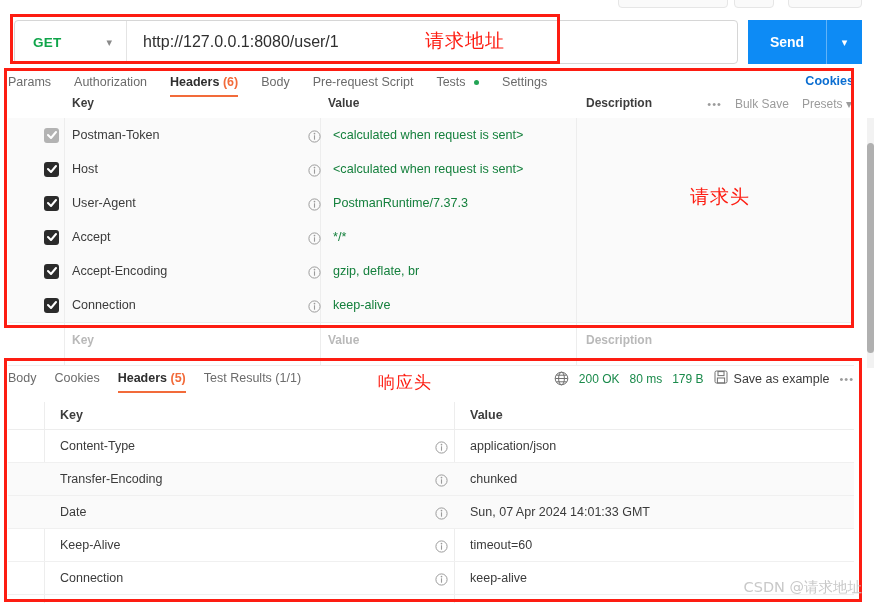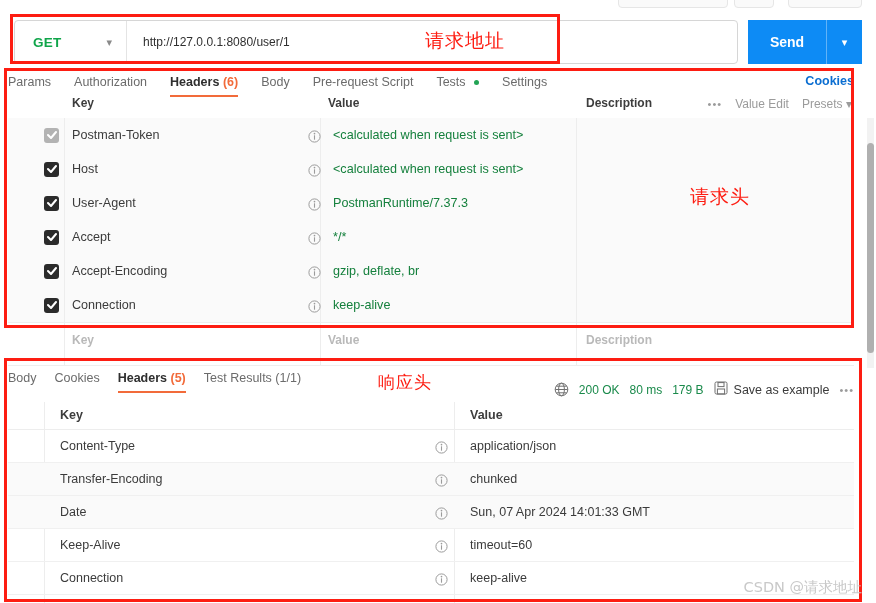--- a/index.html
+++ b/index.html
@@ -29,21 +29,21 @@
     height: 44px;
   }
   .method-box {
     width: 112px; display: flex; align-items: center; justify-content: space-between;
     padding: 0 14px 0 18px; border-right: 1px solid #e4e4e4;
   }
   .method-label { color: #10a54a; font-weight: bold; font-size: 13.5px; letter-spacing: .2px; }
   .chev { color: #8a8a8a; font-size: 11px; line-height: 1; }
   .url-input {
     flex: 1; display: flex; align-items: center; padding-left: 16px;
-    color: #2f2f2f; font-size: 12px; white-space: nowrap; overflow: hidden;
+    color: #2f2f2f; font-size: 16px; white-space: nowrap; overflow: hidden;
   }
   .send-wrap {
     margin-left: 10px; display: flex; align-items: stretch;
     border-radius: 0; overflow: hidden;
   }
   .send-btn {
     background: #0d8bf5; color: #fff; font-weight: bold; font-size: 14px;
     display: flex; align-items: center; justify-content: center;
     width: 78px; height: 44px;
   }
@@ -123,21 +123,21 @@
 
   
   .res-tabs {
     position: absolute; left: 8px; top: 370px; width: 530px; height: 24px;
     display: flex; align-items: flex-start;
   }
   .res-tabs .tab { margin-right: 18px; }
   .res-status {
     position: absolute; right: 22px; top: 370px;
     display: flex; align-items: center; gap: 10px;
-    font-size: 12px; color: #3b3b3b; margin-top: 11px;
+    font-size: 12px; color: #3b3b3b;
   }
   .stat-green { color: #1a8a4b; font-size: 12px; }
   .globe { width: 15px; height: 15px; }
   .save-ex { display: flex; align-items: center; gap: 6px; color: #3b3b3b; font-size: 12.5px; }
 
   
   .res-table { position: absolute; left: 8px; top: 402px; width: 846px; }
   .res-hdr-row { height: 28px; position: relative; border-bottom: 1px solid #ededed; }
   .res-hdr-row .k { position: absolute; left: 52px; top: 6px; font-size: 12.5px; color: #3d3d3d; font-weight: bold; }
   .res-hdr-row .v { position: absolute; left: 462px; top: 6px; font-size: 12.5px; color: #3d3d3d; font-weight: bold; }
@@ -219,21 +219,21 @@
   </div>
   <div class="cookies-link">Cookies</div>
 
   <div class="kvd-head">
     <span class="k">Key</span>
     <span class="v">Value</span>
     <span class="d">Description</span>
   </div>
   <div class="bulk-tools">
     <span class="dots3">•••</span>
-    <span>Value Edit</span>
+    <span>Bulk Save</span>
     <span>
       <span>Presets</span>
       <span> ▾</span>
     </span>
   </div>
 
   <div class="req-table">
     <div class="col-sep" style="left:56px;"></div>
     <div class="col-sep" style="left:312px;"></div>
     <div class="col-sep" style="left:568px;"></div>

